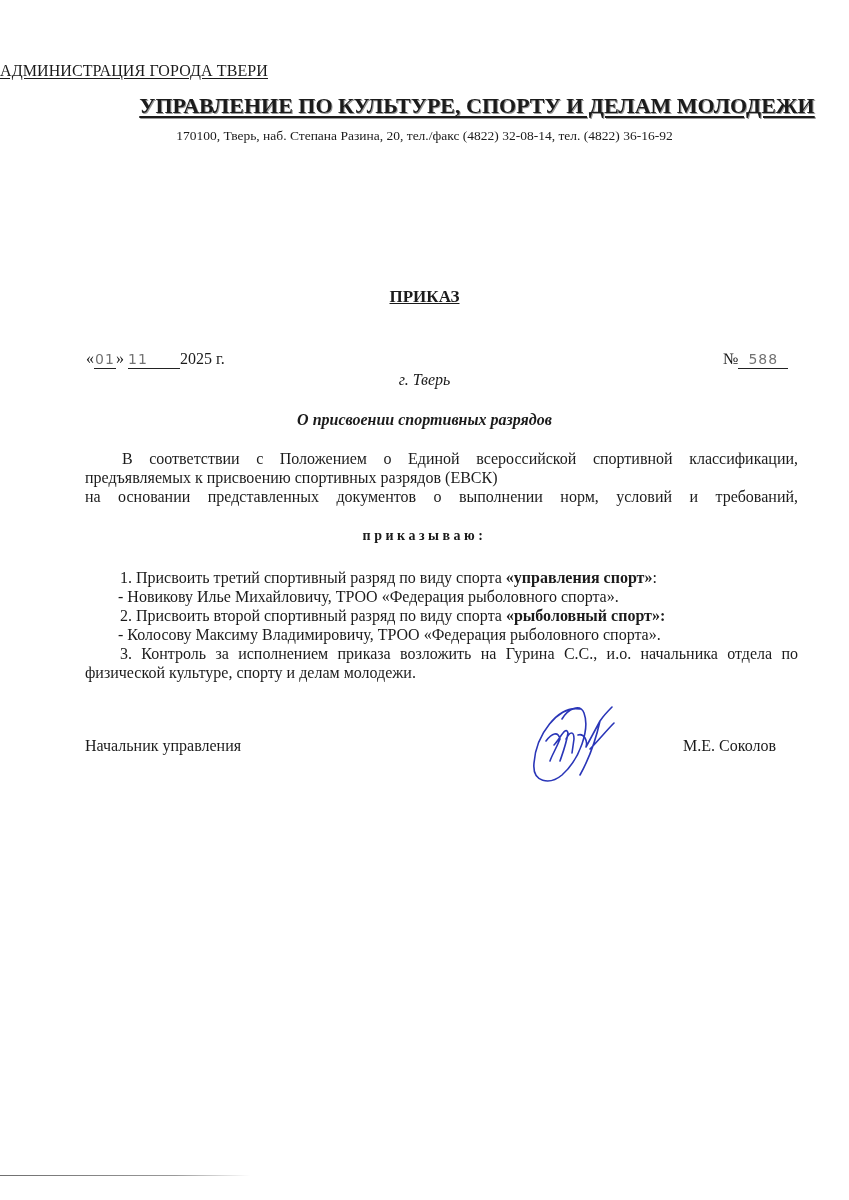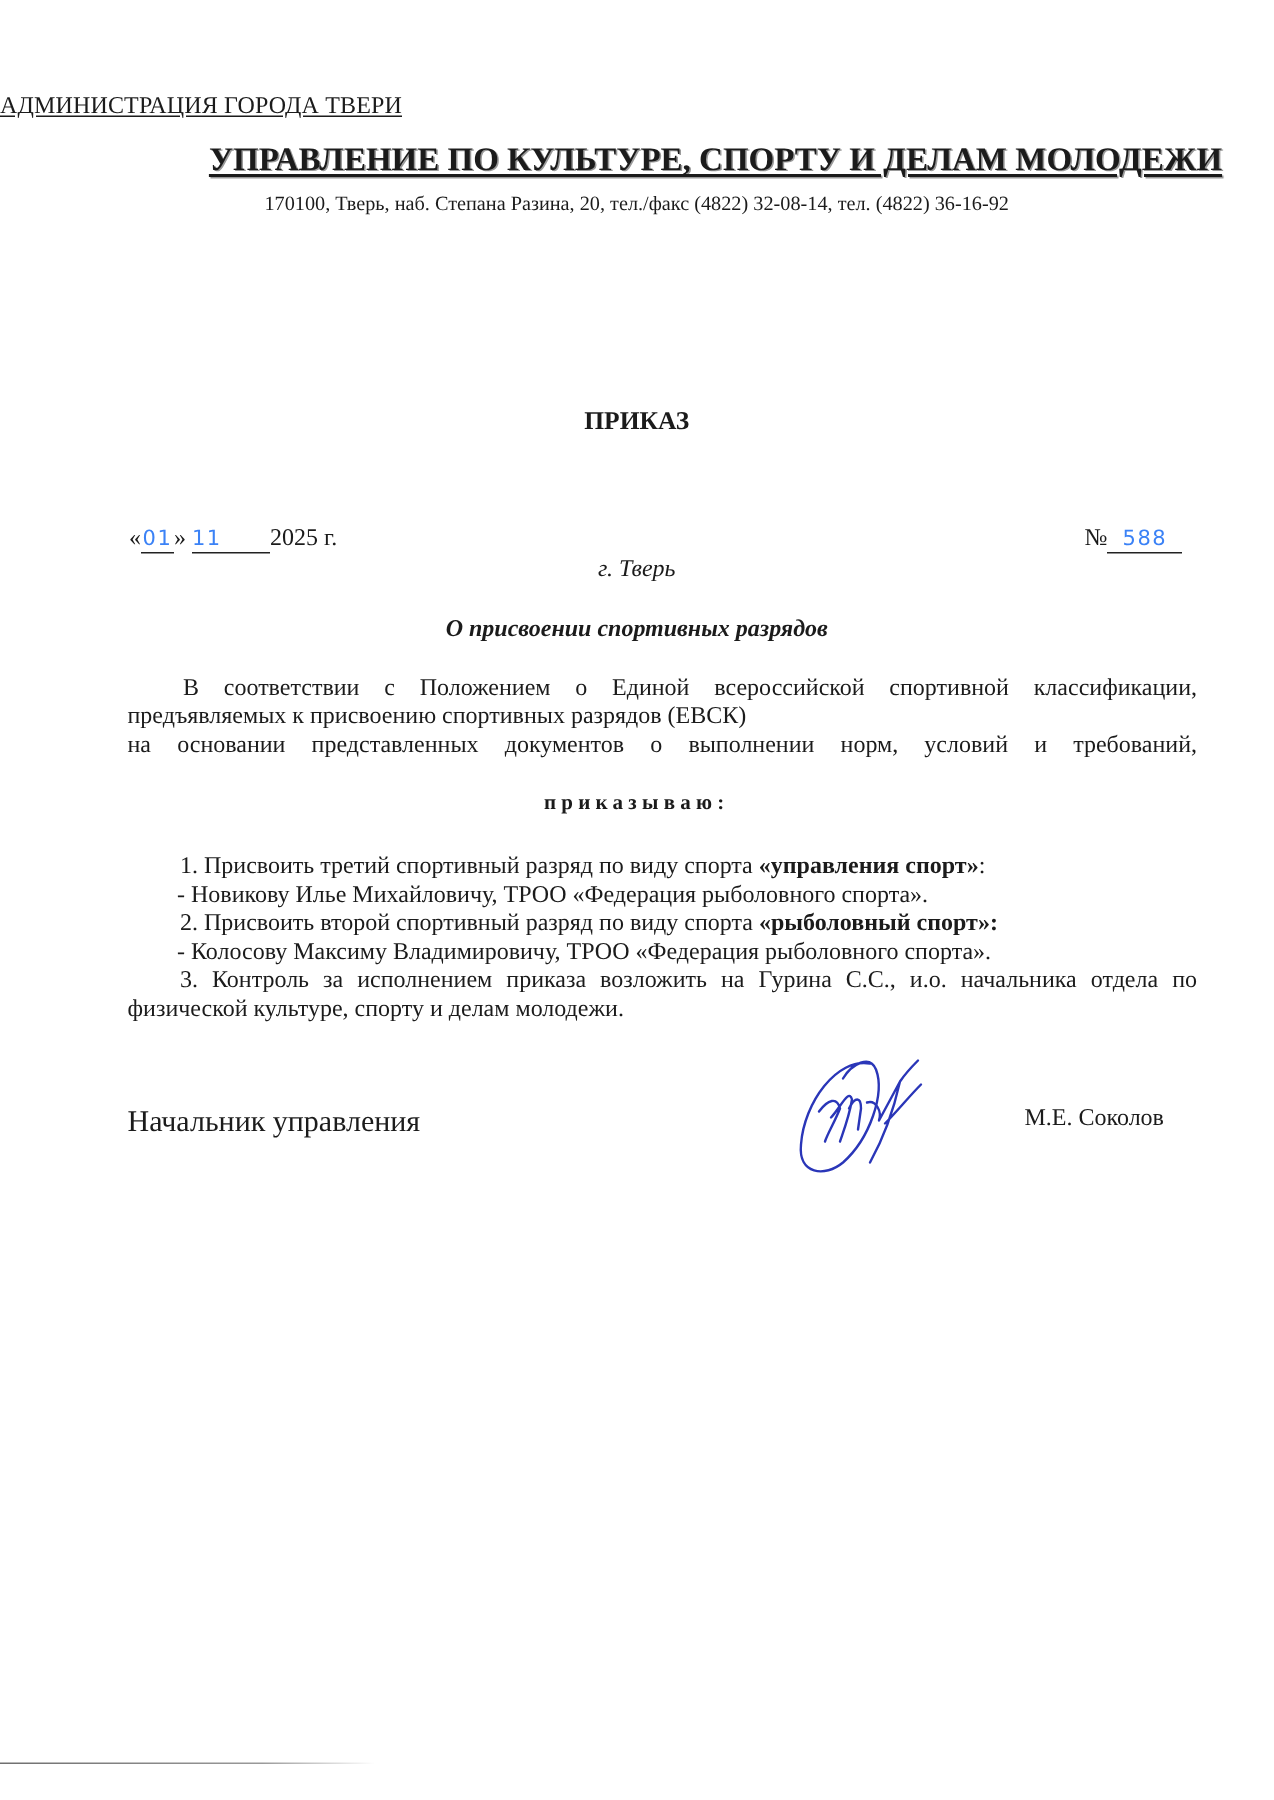--- a/index.html
+++ b/index.html
@@ -5,38 +5,38 @@
     html, body { margin: 0; padding: 0; background: #ffffff; }
     body { width: 849px; height: 1200px; position: relative; overflow: hidden;
            font-family: "Liberation Serif", "DejaVu Serif", serif; color: #1b1b1b; }
     .abs { position: absolute; }
     .hdr1 { top: 62px; left: 0; width: 849px; font-size: 16px;
             text-decoration: underline; text-underline-offset: 2px; letter-spacing: 0.1px; }
     .hdr2 { top: 93px; left: 105px; width: 680px; text-align: center; font-size: 22px; font-weight: bold;
             text-decoration: underline; text-underline-offset: 3px; text-decoration-thickness: 2px;
             text-shadow: 1px 1px 0 #9a9a9a; white-space: nowrap; margin-left: 32px; }
     .addr { top: 128px; left: 0; width: 849px; text-align: center; font-size: 13.5px; }
-    .title { top: 271px; left: 0; width: 849px; text-align: center; font-size: 17px; font-weight: bold; }
+    .title { top: 287px; left: 0; width: 849px; text-align: center; font-size: 17px; font-weight: bold; text-decoration: underline; }
     .date { top: 350px; left: 86px; font-size: 16px; white-space: nowrap; }
-    .hw { font-family: "DejaVu Sans", sans-serif; color: #3b82f6; font-size: 14px; letter-spacing: 1px; }
+    .hw { font-family: "DejaVu Sans", sans-serif; color: #737373; font-size: 14px; letter-spacing: 1px; }
     .blank { display: inline-block; border-bottom: 1px solid #222; text-align: center; }
     .number { top: 350px; left: 723px; font-size: 16px; white-space: nowrap; }
     .city { top: 371px; left: 0; width: 849px; text-align: center; font-size: 16px; font-style: italic; }
     .subject { top: 411px; left: 0; width: 849px; text-align: center; font-size: 16px; font-weight: bold; font-style: italic; }
     .body { left: 85px; width: 713px; font-size: 16px; line-height: 19px; }
     .para { top: 449px; text-align: justify; text-align-last: left; }
     .para .first { text-indent: 37px; text-align: justify; text-align-last: justify; }
     .order { top: 528px; left: 0; width: 849px; text-align: center; font-size: 14px; font-weight: bold;
              letter-spacing: 3.5px; }
     .items { top: 568px; }
     .items div { white-space: nowrap; }
     .ind { padding-left: 35px; }
     .ind2 { padding-left: 33px; }
     .justify-line { text-align: justify; text-align-last: justify; white-space: normal !important; padding-left: 35px; }
-    .sign-role { top: 737px; left: 85px; font-size: 20px; }
+    .sign-role { top: 737px; left: 85px; font-size: 16px; }
     .sign-name { top: 737px; left: 683px; font-size: 16px; }
     .signature { top: 695px; left: 528px; width: 110px; height: 100px; }
     .bottom-line { top: 1175px; left: 0; width: 250px; height: 1px;
                    background: linear-gradient(to right, #6f6f6f, #9a9a9a 70%, rgba(200,200,200,0)); }
   </style>
 </head>
 <body>
 
 <div class="abs hdr1">АДМИНИСТРАЦИЯ ГОРОДА ТВЕРИ</div>
 <div class="abs hdr2">УПРАВЛЕНИЕ ПО КУЛЬТУРЕ, СПОРТУ И ДЕЛАМ МОЛОДЕЖИ</div>

